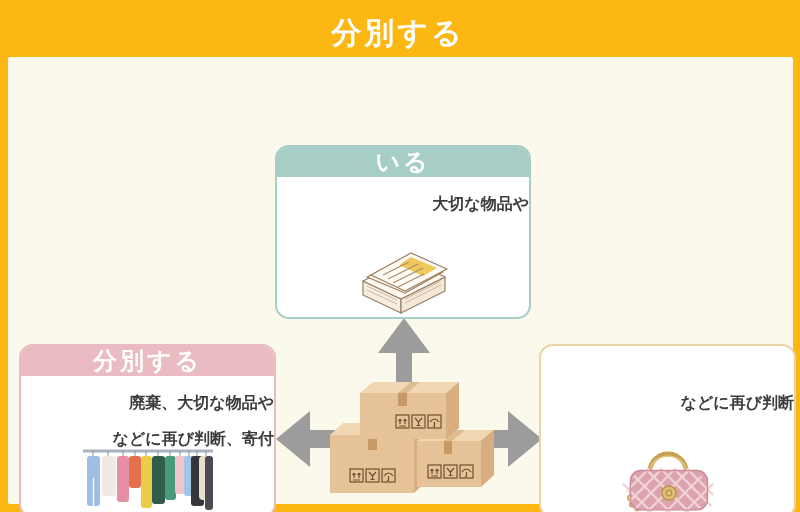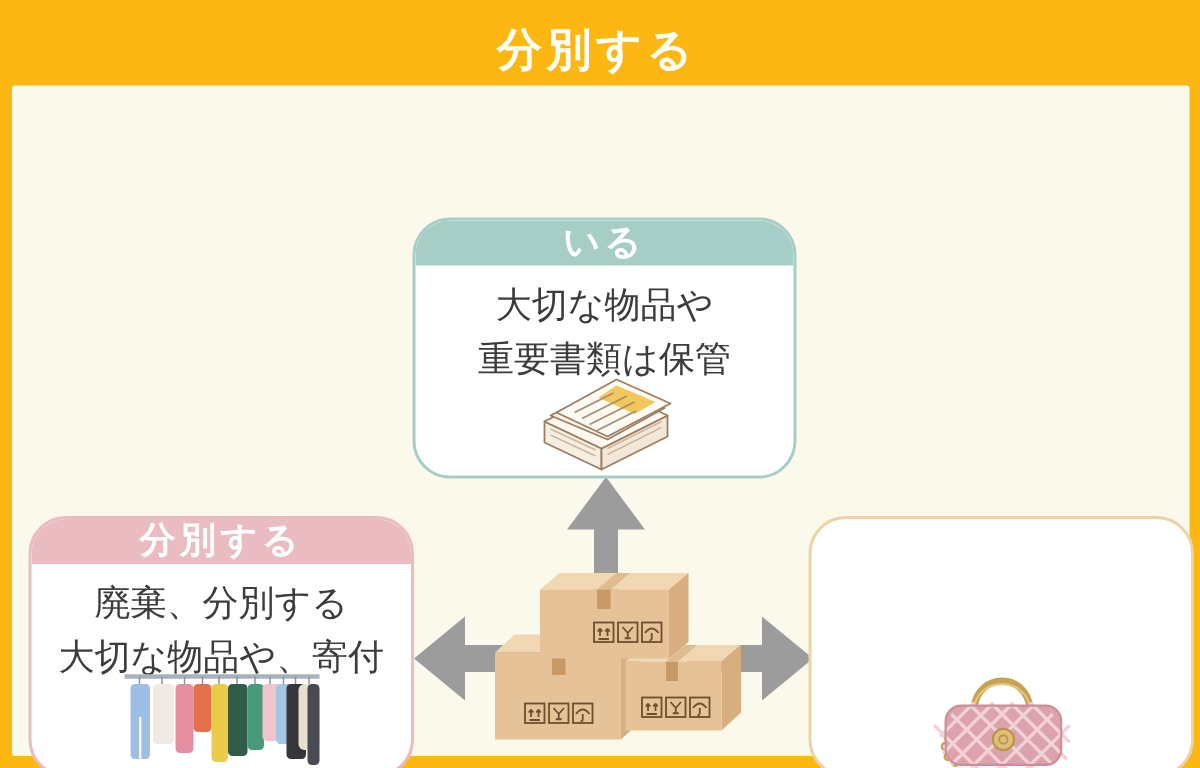--- a/index.html
+++ b/index.html
@@ -25,43 +25,43 @@
   .canvas {
     position: absolute;
     left: 8px; top: 57px; right: 7px; bottom: 8px;
     background: var(--canvas, #FBF8EC);
     border-radius: 2px;
   }
 
   .card {
     position: absolute;
     background: #FFFFFF;
-    border-radius: 25px;
+    border-radius: 14px;
     overflow: hidden;
     z-index: 3;
   }
   .card-header {
     height: 30px;
     line-height: 30px;
     text-align: center;
     color: #FFFFFF;
     font-size: 24px;
     font-weight: 700;
     letter-spacing: 3px;
   }
   .card-body {
     position: absolute;
     top: 30px; left: 0; right: 0; bottom: 0;
   }
   .card-text {
     margin-top: 9px;
-    text-align: center;
+    text-align: right;
     color: var(--text, #3C3C3C);
-    font-size: 24px;
-    font-weight: 400;
+    font-size: 16px;
+    font-weight: 700;
     line-height: 36px;
     white-space: nowrap;
   }
 
   .card-need   { left: 267px; top: 88px;  width: 256px; height: 174px; border: 2px solid var(--need-accent, #A7CDC7); }
   .card-need .card-header { background: var(--need-accent, #A7CDC7); }
 
   .card-discard { left: 11px; top: 287px; width: 257px; height: 174px; border: 2px solid var(--discard-accent, #EABBC0); }
   .card-discard .card-header { background: var(--discard-accent, #EABBC0); }
 
@@ -151,43 +151,42 @@
           <path d="M104,45 Q108.5,39 113,45 M108.5,45 v3.5 q0,1.5 -1.5,1.2"></path>
         </g>
       </g>
     </svg>
 
     <div class="card card-need">
       <div class="card-header">いる</div>
       <div class="card-body">
         <div class="card-text">
           <div>大切な物品や</div>
-          <div>重要書類は保管</div>
         </div>
         <svg class="ill ill-docs" viewBox="0 0 96 74">
           <g stroke="#9B7E62" stroke-width="1.2" stroke-linejoin="round">
             <polygon points="8,40 46,58 46,72 8,54" fill="#F7EEE2"></polygon>
             <polygon points="46,58 90,36 90,50 46,72" fill="#F3E8D8"></polygon>
             <path d="M12,45 l30,14 M12,49 l30,14 M50,58 l36,-18 M50,62 l36,-18" stroke="#CDb79e" stroke-width="1"></path>
             <polygon points="8,40 52,18 90,36 46,58" fill="#FDF9F1"></polygon>
             <polygon points="12,36 54,15 88,31 50,52" fill="#FBF5EA"></polygon>
             <polygon points="16,34 56,12 92,28 50,50" fill="#FEFBF4"></polygon>
           </g>
           <polygon points="56,16 82,27 68,35 44,24" fill="#F2C75B"></polygon>
           <path d="M28,34 l26,-13 M33,38 l30,-15 M38,42 l30,-15 M43,46 l26,-13" stroke="#A98C6F" stroke-width="1.2" fill="none"></path>
         </svg>
       </div>
     </div>
 
     <div class="card card-discard">
       <div class="card-header">分別する</div>
       <div class="card-body">
         <div class="card-text">
-          <div>廃棄、分別する</div>
-          <div>大切な物品や、寄付</div>
+          <div>廃棄、大切な物品や</div>
+          <div>などに再び判断、寄付</div>
         </div>
         <svg class="ill ill-clothes" viewBox="0 0 134 68">
           <line x1="2" y1="7" x2="132" y2="7" stroke="#A7B2BE" stroke-width="3"></line>
           <g stroke="#8A949E" stroke-width="1">
             <line x1="12" y1="7" x2="12" y2="12"></line>
               <line x1="27" y1="7" x2="27" y2="12"></line>
             <line x1="42" y1="7" x2="42" y2="12"></line>
               <line x1="54" y1="7" x2="54" y2="12"></line>
             <line x1="65" y1="7" x2="65" y2="12"></line>
               <line x1="77" y1="7" x2="77" y2="12"></line>
@@ -210,20 +209,21 @@
           <rect x="110" y="12" width="13" height="50" rx="3" fill="#35353B"></rect>
           <rect x="118" y="12" width="14" height="44" rx="4" fill="#E8E0CF"></rect>
           <rect x="124" y="12" width="8" height="54" rx="3" fill="#4A4A52"></rect>
         </svg>
       </div>
     </div>
 
     <div class="card card-hold">
       <div class="card-body">
         <div class="card-text">
+          <div>などに再び判断</div>
         </div>
         <svg class="ill ill-bag" viewBox="0 0 100 78">
           <path d="M30,34 C33,8 67,8 70,34" fill="none" stroke="#C8A253" stroke-width="5" stroke-linecap="round"></path>
           <path d="M30,34 C33,11 67,11 70,34" fill="none" stroke="#E3C685" stroke-width="1.5"></path>
           <g fill="none" stroke="#C8A253" stroke-width="1.8">
             <circle cx="16" cy="48" r="2.6"></circle>
               <circle cx="12" cy="54" r="2.6"></circle>
             <circle cx="10" cy="61" r="2.6"></circle>
               <circle cx="12" cy="68" r="2.6"></circle>
             <circle cx="17" cy="72" r="2.6"></circle>

